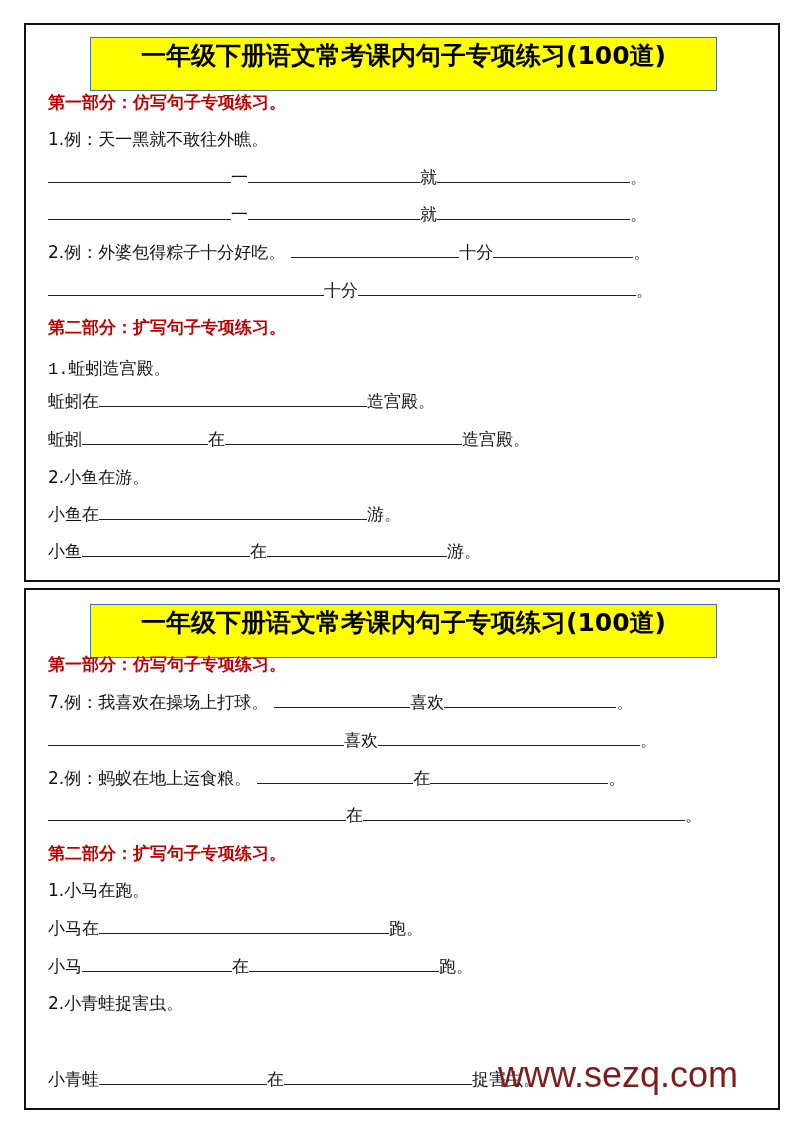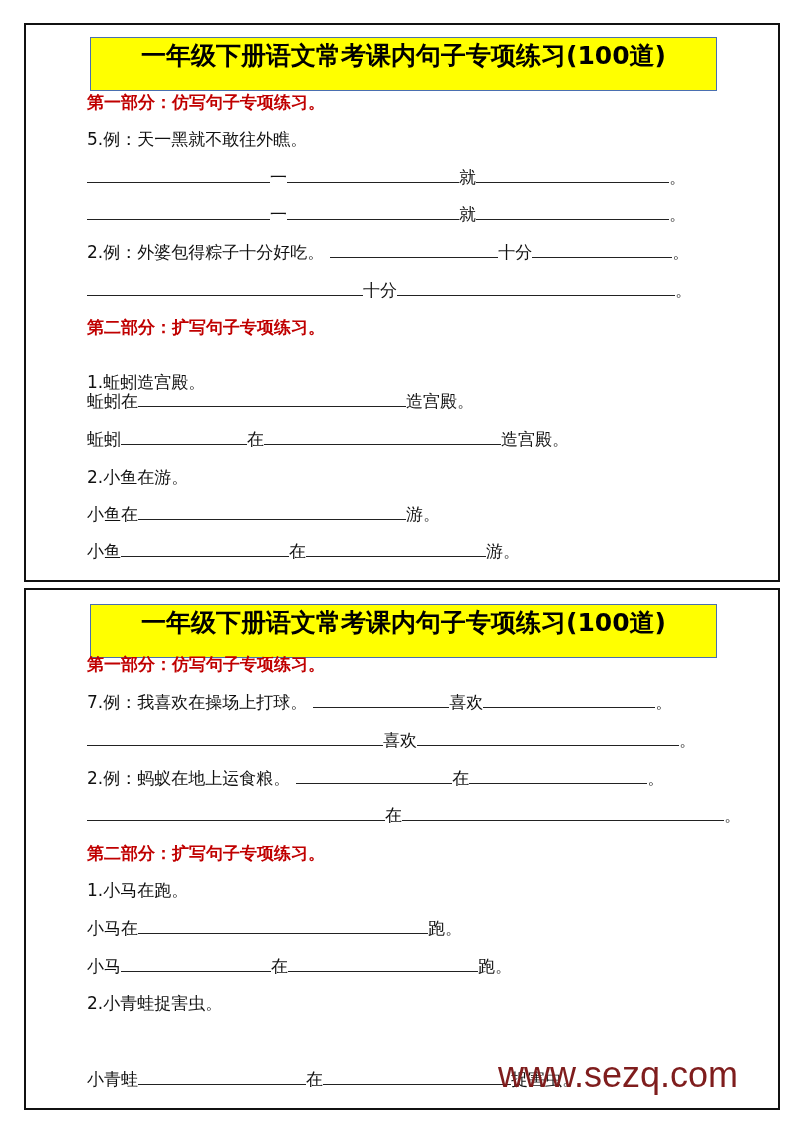--- a/index.html
+++ b/index.html
@@ -5,55 +5,55 @@
   html, body { margin: 0; padding: 0; background: #ffffff; }
   body { width: 800px; height: 1131px; position: relative; overflow: hidden;
          font-family: "DejaVu Sans", "Liberation Sans", sans-serif; color: #111; }
   .sheet { position: absolute; left: 24px; width: 756px; border: 2px solid #111; box-sizing: border-box; background: #fff; }
   #sheet1 { top: 23px; height: 559px; }
   #sheet2 { top: 588px; height: 522px; }
   .title { position: absolute; left: 64px; top: 12px; width: 627px; height: 54px;
            background: #ffff00; border: 1px solid #4a6fb0; box-sizing: border-box;
            font-weight: bold; font-size: 25px; line-height: 36px; text-align: center; color: #000;
            letter-spacing: 0px; white-space: nowrap; }
-  .row { position: absolute; left: 22px; height: 26px; font-size: 17px; line-height: 26px; white-space: nowrap; margin-left: 39px; }
+  .row { position: absolute; left: 22px; height: 26px; font-size: 17px; line-height: 26px; white-space: nowrap; }
   .heading { color: #c00000; font-weight: bold; font-size: 17px; }
   .blank { display: inline-block; border-bottom: 1px solid #222; height: 18px; vertical-align: baseline; }
   .watermark { position: absolute; left: 498px; top: 1054px; font-size: 36px; color: #7f1d1d;
                font-family: "Liberation Sans", sans-serif; letter-spacing: 0px; z-index: 5; }
 </style>
 </head>
 <body>
 
 <div class="sheet" id="sheet1">
   <div class="title">一年级下册语文常考课内句子专项练习(100道)</div>
 
   <div class="row heading" style="top:64px;">第一部分：仿写句子专项练习。</div>
 
-  <div class="row" style="top:101px;">5.例：天一黑就不敢往外瞧。</div>
+  <div class="row" style="top:101px;">1.例：天一黑就不敢往外瞧。</div>
 
   <div class="row" style="top:139px;">
     <span class="blank" style="width:183px"></span><span>一</span><span class="blank" style="width:172px"></span><span>就</span><span class="blank" style="width:193px"></span><span>。</span>
   </div>
 
   <div class="row" style="top:176px;">
     <span class="blank" style="width:183px"></span><span>一</span><span class="blank" style="width:172px"></span><span>就</span><span class="blank" style="width:193px"></span><span>。</span>
   </div>
 
   <div class="row" style="top:214px;">
     <span>2.例：外婆包得粽子十分好吃。</span><span class="blank" style="width:168px; margin-left:6px"></span><span>十分</span><span class="blank" style="width:140px"></span><span>。</span>
   </div>
 
   <div class="row" style="top:252px;">
     <span class="blank" style="width:276px"></span><span>十分</span><span class="blank" style="width:278px"></span><span>。</span>
   </div>
 
   <div class="row heading" style="top:289px;">第二部分：扩写句子专项练习。</div>
 
-  <div class="row" style="top:344px;">1.蚯蚓造宫殿。</div>
+  <div class="row" style="top:332px;font-family:Liberation Mono, monospace;">1.蚯蚓造宫殿。</div>
 
   <div class="row" style="top:363px;">
     <span>蚯蚓在</span><span class="blank" style="width:268px"></span><span>造宫殿。</span>
   </div>
 
   <div class="row" style="top:401px;">
     <span>蚯蚓</span><span class="blank" style="width:126px"></span><span>在</span><span class="blank" style="width:237px"></span><span>造宫殿。</span>
   </div>
 
   <div class="row" style="top:439px;">2.小鱼在游。</div>

